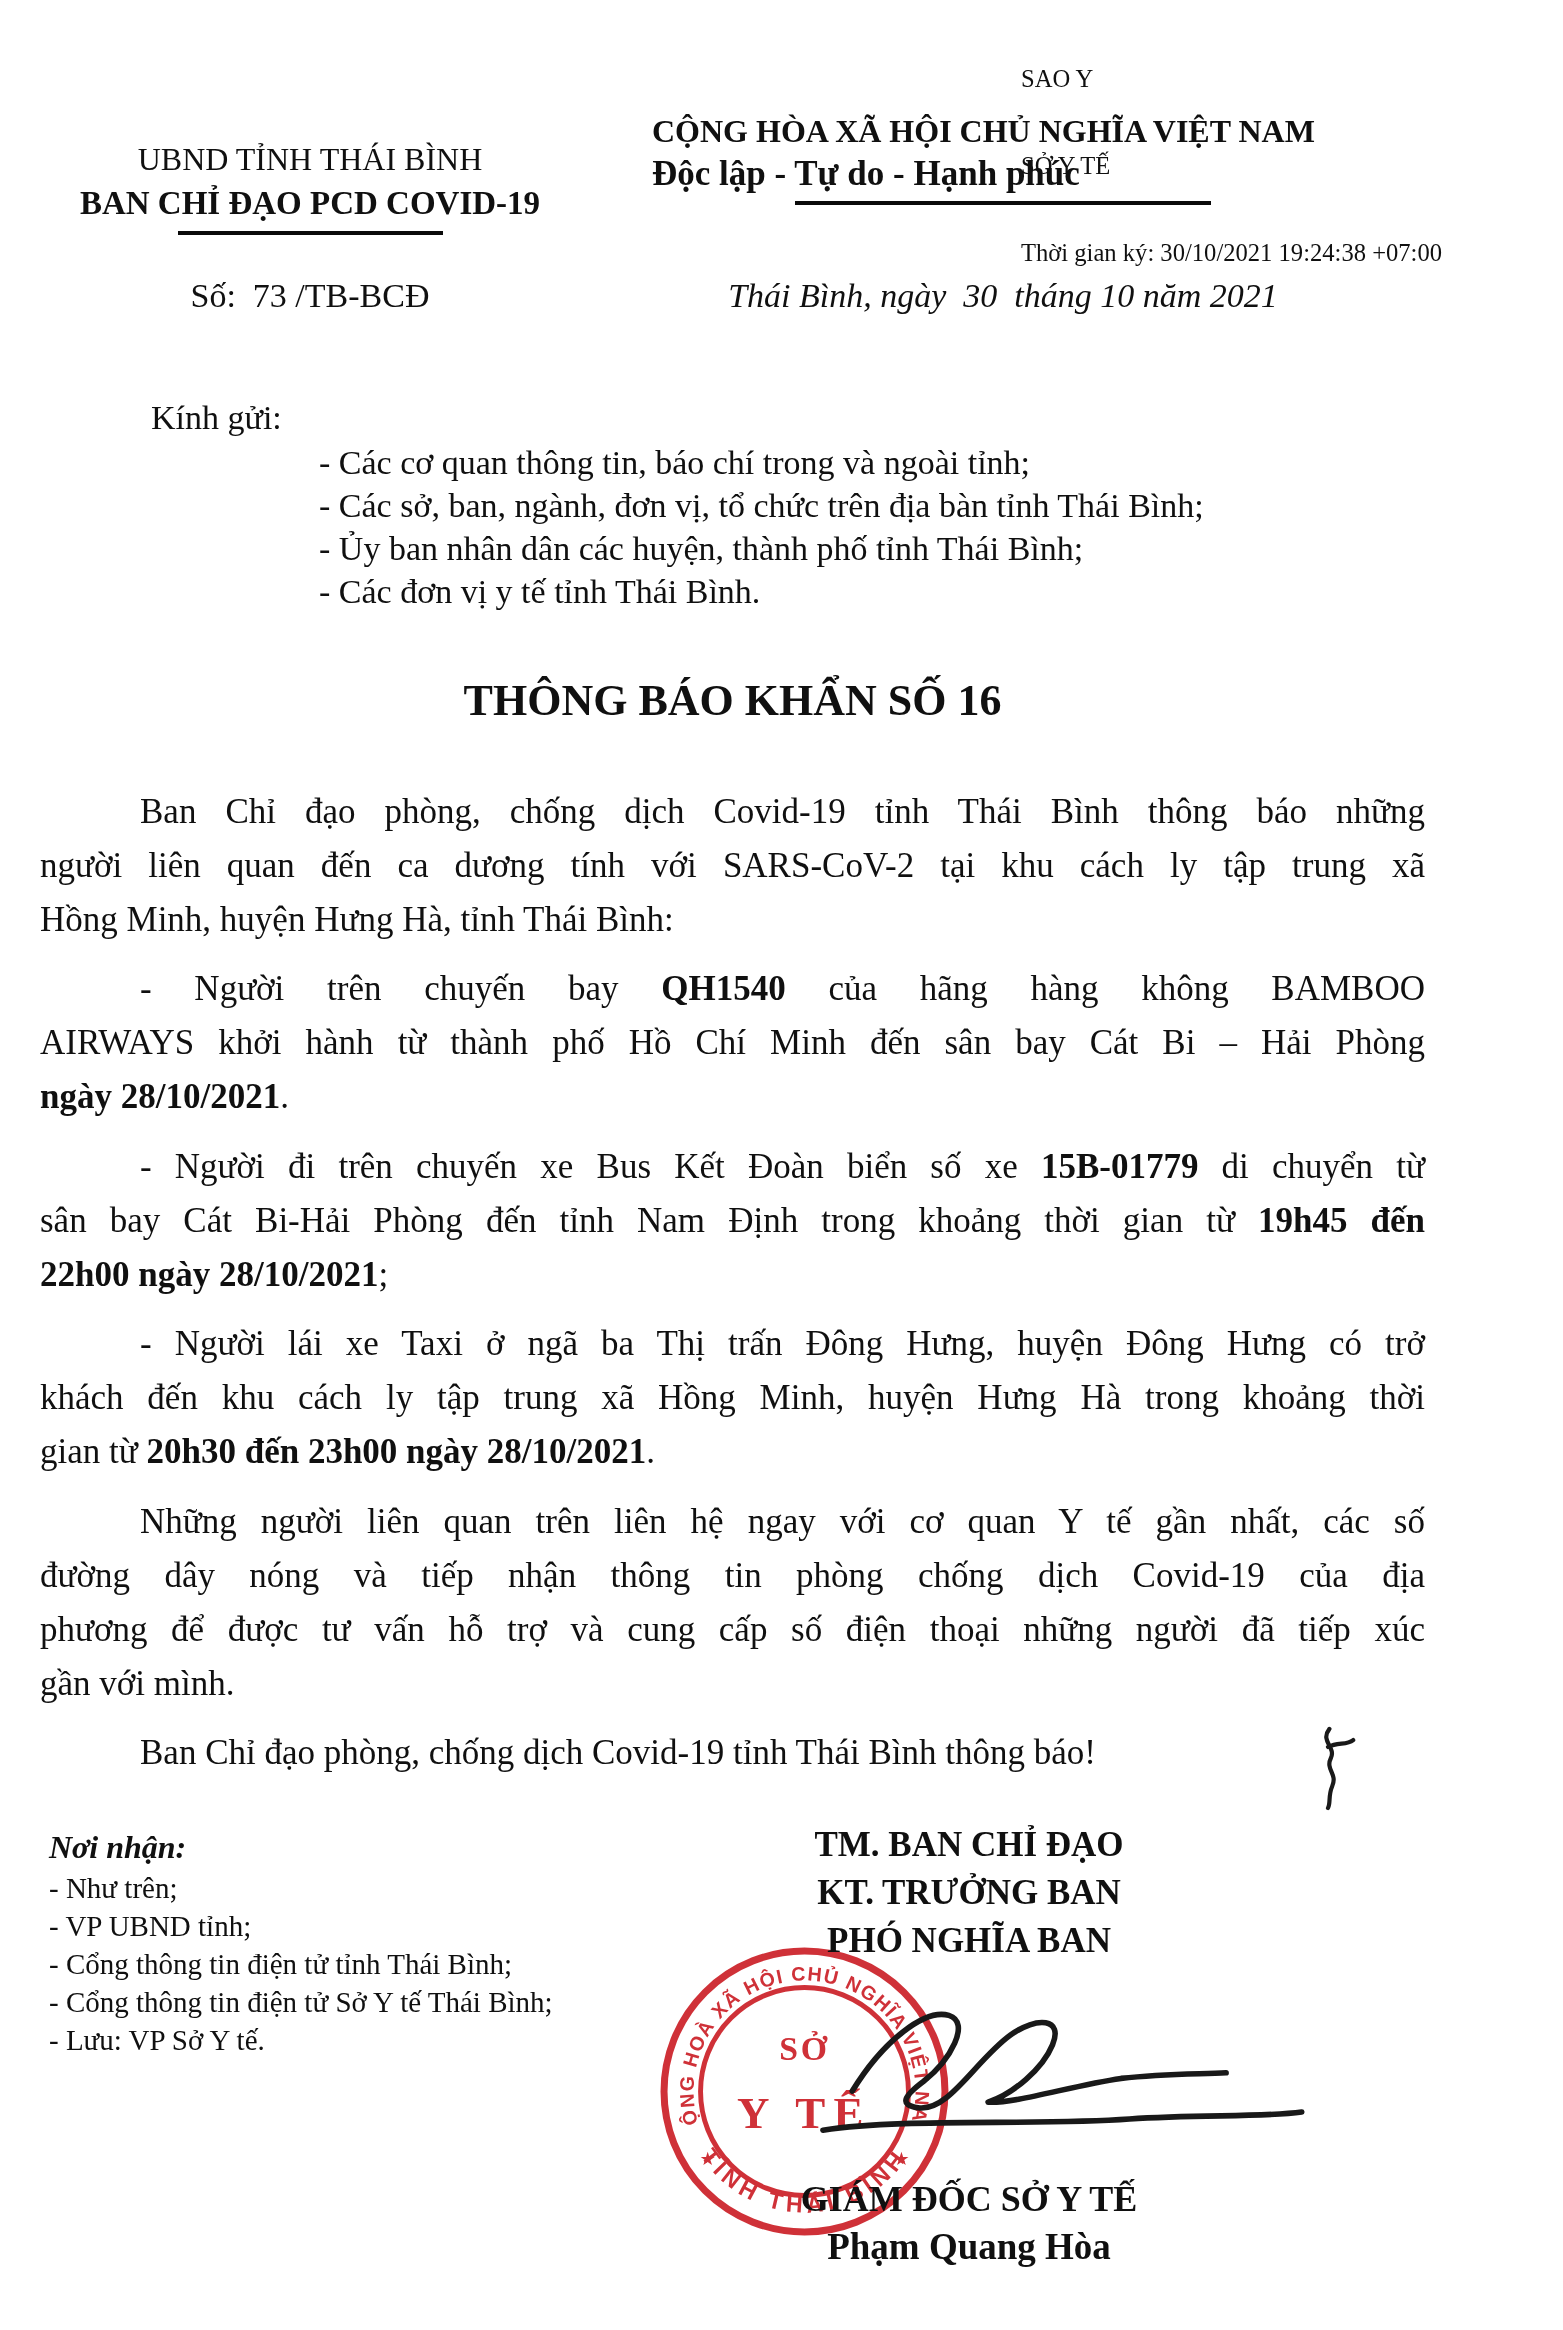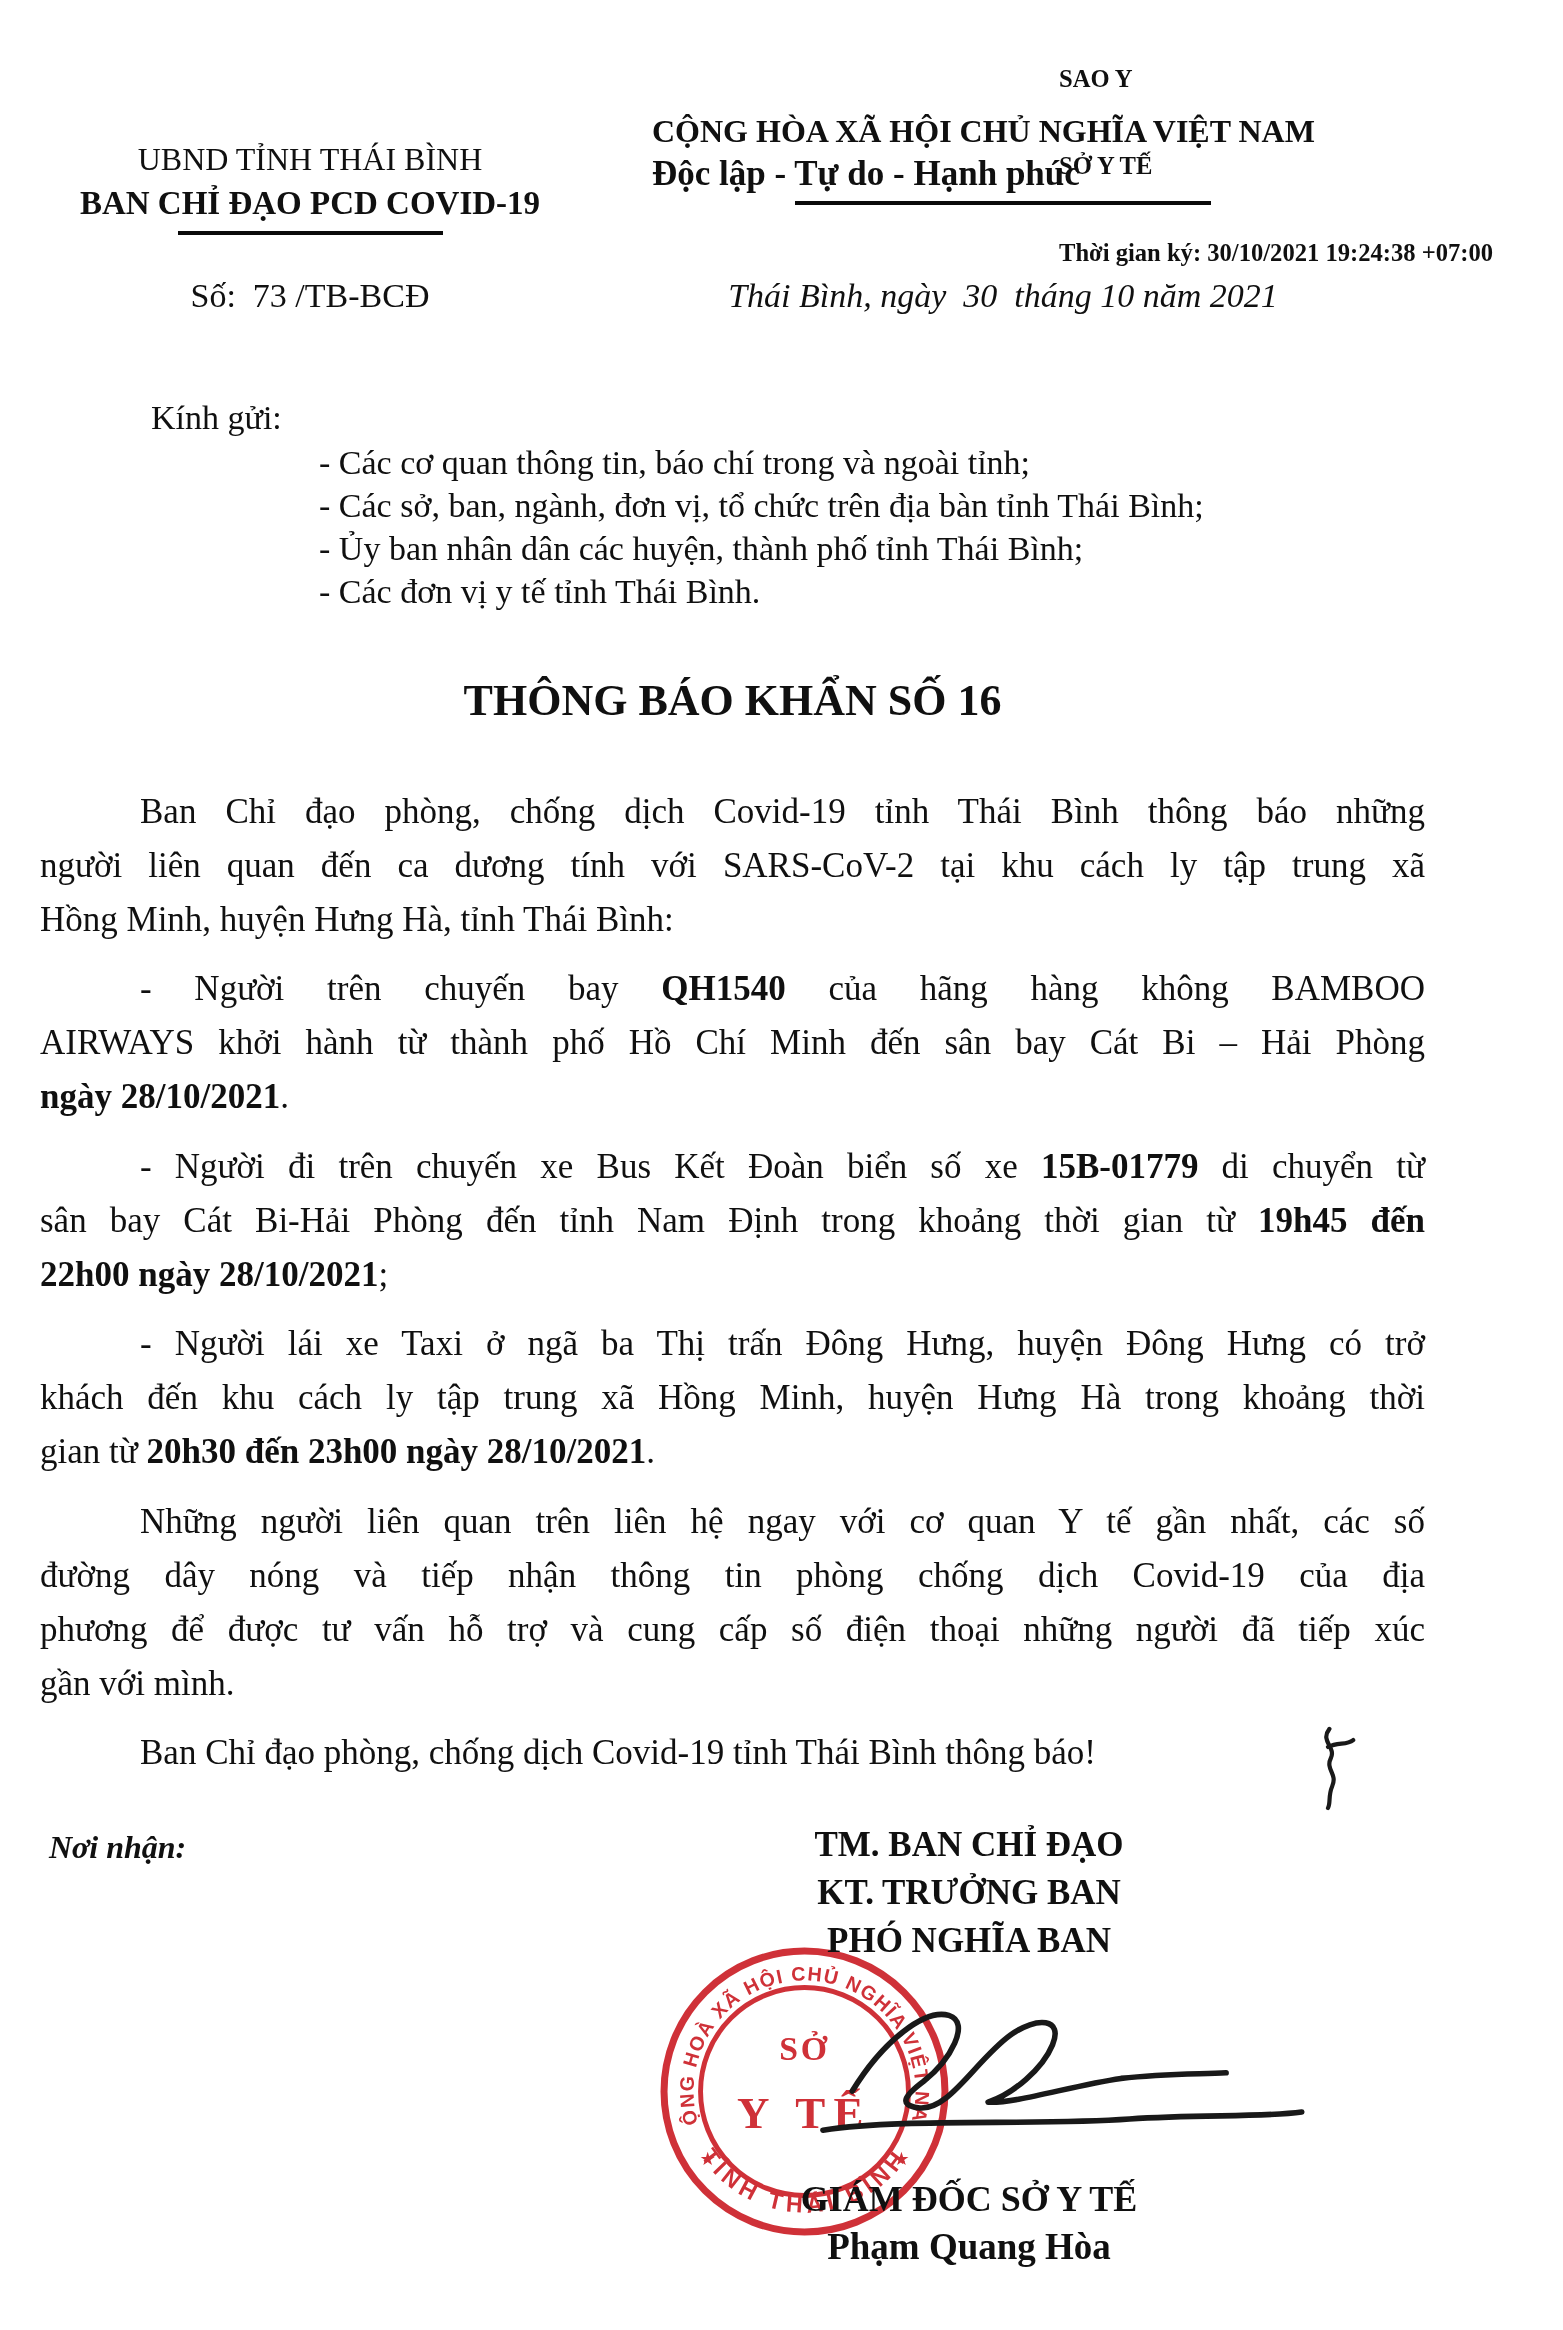--- a/index.html
+++ b/index.html
@@ -5,21 +5,21 @@
 <style>
   html,body { margin:0; padding:0; background:#ffffff; }
   .page {
     position:relative; width:1563px; height:2330px; background:#ffffff;
     color:#101010; font-family:"Liberation Serif","DejaVu Serif",serif;
     overflow:hidden;
   }
   .content { margin-left:40px; width:1385px; }
 
   
-  .cert { position:absolute; left:1059px; top:5.6px; font-size:24.6px; line-height:29px; white-space:pre;font-weight:bold; }
+  .cert { position:absolute; left:1021px; top:5.6px; font-size:24.6px; line-height:29px; white-space:pre; }
 
   
   .header { display:flex; margin-top:109px; }
   .header-left  { width:540px;  text-align:center;margin-top:28px; }
   .header-right { width:702px; margin-left:72px; }
   .org-parent { font-size:32px; line-height:44px; }
   .org-name   { font-size:33px; line-height:44px; font-weight:bold; }
   .motto1 { font-size:32px; line-height:44px; font-weight:bold; }
   .motto2 { font-size:35px; line-height:42px; font-weight:bold; }
   .rule { height:4.2px; background:#0a0a0a; margin:5.6px auto 0; }
@@ -140,20 +140,27 @@
           <div class="bline last"><span>gần với mình.</span></div>
         </div>
         <div class="para">
           <div class="bline first last"><span>Ban Chỉ đạo phòng, chống dịch Covid-19 tỉnh Thái Bình thông báo!</span></div>
         </div>
       </div>
 
     <div class="footer">
       <div class="noinhan">
         <div class="noinhan-label">Nơi nhận:</div>
+        <div>
+            <div class="noinhan-line">- Như trên;</div>
+            <div class="noinhan-line">- VP UBND tỉnh;</div>
+            <div class="noinhan-line">- Cổng thông tin điện tử tỉnh Thái Bình;</div>
+            <div class="noinhan-line">- Cổng thông tin điện tử Sở Y tế Thái Bình;</div>
+            <div class="noinhan-line">- Lưu: VP Sở Y tế.</div>
+          </div>
       </div>
       <div class="sign-block">
         <div class="sign-line">TM. BAN CHỈ ĐẠO</div>
         <div class="sign-line">KT. TRƯỞNG BAN</div>
         <div class="sign-line">PHÓ NGHĨA BAN</div>
         <div class="sign-pos">GIÁM ĐỐC SỞ Y TẾ</div>
         <div class="sign-name">Phạm Quang Hòa</div>
       </div>
     </div>
 

